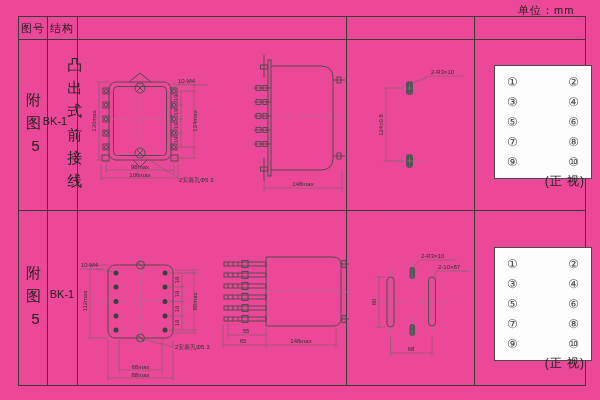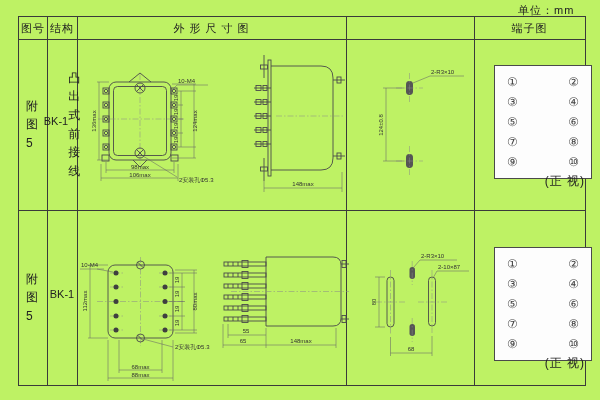--- a/index.html
+++ b/index.html
@@ -1,25 +1,25 @@
 <!DOCTYPE html>
 <html><head>
 <meta charset="utf-8">
 <style>
   html,body{margin:0;padding:0;background:#fff;}
-  .canvas{position:relative;width:600px;height:400px;background:#bef264;
+  .canvas{position:relative;width:600px;height:400px;background:#ec4899;
           font-family:"Liberation Sans",sans-serif;color:#333;overflow:hidden;}
   .unit{position:absolute;top:3px;left:518px;font-size:11px;color:#222;letter-spacing:1px;}
   .tbl{position:absolute;left:18px;top:16px;width:566px;height:368px;border:1px solid #3a3a3a;}
   .vline{position:absolute;top:0;bottom:0;width:1px;background:#3a3a3a;}
   .hline{position:absolute;left:0;right:0;height:1px;background:#3a3a3a;}
   .hcell{position:absolute;top:0;height:22px;display:flex;align-items:center;justify-content:center;
          font-size:11px;color:#222;letter-spacing:1px;white-space:nowrap;}
   .cell{position:absolute;display:flex;flex-direction:row;align-items:center;justify-content:center;}
-  .vtext{width:14px;word-break:break-all;line-height:1.55;text-align:left;font-size:12px;color:#222;}
+  .vtext{width:14px;word-break:break-all;line-height:1.55;text-align:right;font-size:15px;color:#222;font-family:Liberation Mono, monospace;}
   .model{font-size:11px;color:#222;margin-bottom:7px;white-space:nowrap;}
   .drw{position:absolute;}
   svg .ln{stroke:#4a4a4a;stroke-width:0.9;fill:none;}
   svg .dim{stroke:#666;stroke-width:0.55;fill:none;}
   svg .cl{stroke:#888;stroke-width:0.5;stroke-dasharray:6 2 1.5 2;fill:none;}
   svg .fillk{fill:#555;stroke:none;}
   svg .dot{fill:#3f3f3f;stroke:none;}
   svg text{font-family:"Liberation Sans",sans-serif;font-size:6px;fill:#333;}
   .tbox{position:absolute;border:1.5px solid #4a4a4a;background:#fdfdfd;display:grid;
         grid-template-columns:auto auto;grid-template-rows:repeat(5,1fr);
@@ -38,22 +38,20 @@
 
     <div class="vline" style="left:28px"></div>
     <div class="vline" style="left:58px"></div>
     <div class="vline" style="left:327px"></div>
     <div class="vline" style="left:455px"></div>
     <div class="hline" style="top:22px"></div>
     <div class="hline" style="top:193px"></div>
 
     <div class="hcell" style="left:0;width:28px">图号</div>
     <div class="hcell" style="left:28px;width:30px">结构</div>
-    <div class="hcell" style="left:58px;width:269px">外 形 尺 寸 图</div>
-    <div class="hcell" style="left:455px;width:111px">端子图</div>
 
     <div class="cell" style="left:0;top:22px;width:28px;height:171px">
       <div class="vtext">附图5</div>
     </div>
     <div class="cell" style="left:28px;top:22px;width:30px;height:171px">
       <div class="model">BK-1</div>
       <div class="vtext">凸出式前接线</div>
     </div>
 
     <svg class="drw" style="left:67px;top:35px" width="160" height="152" viewBox="0 0 160 152">

